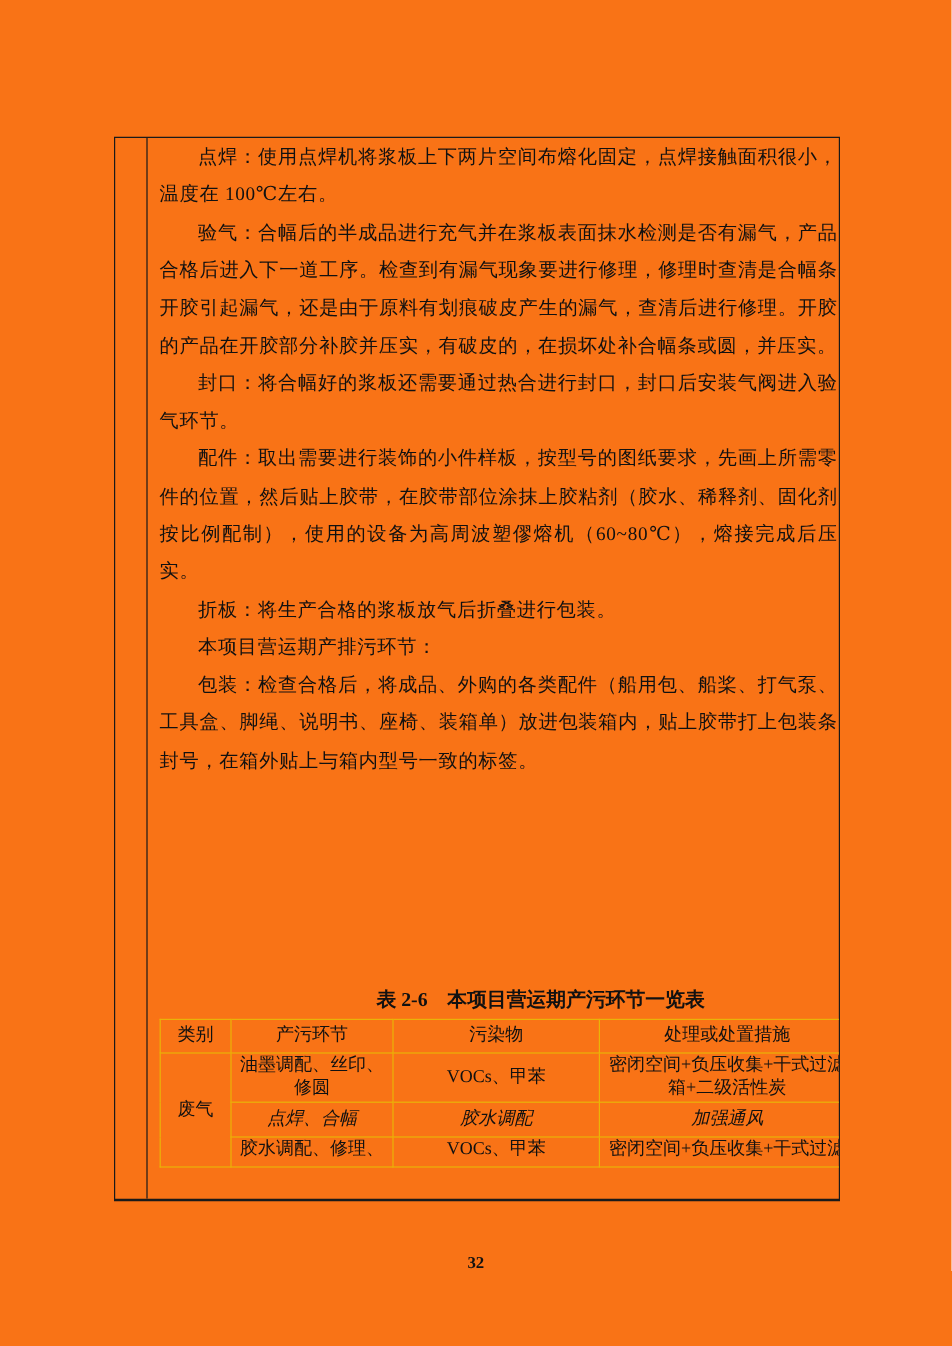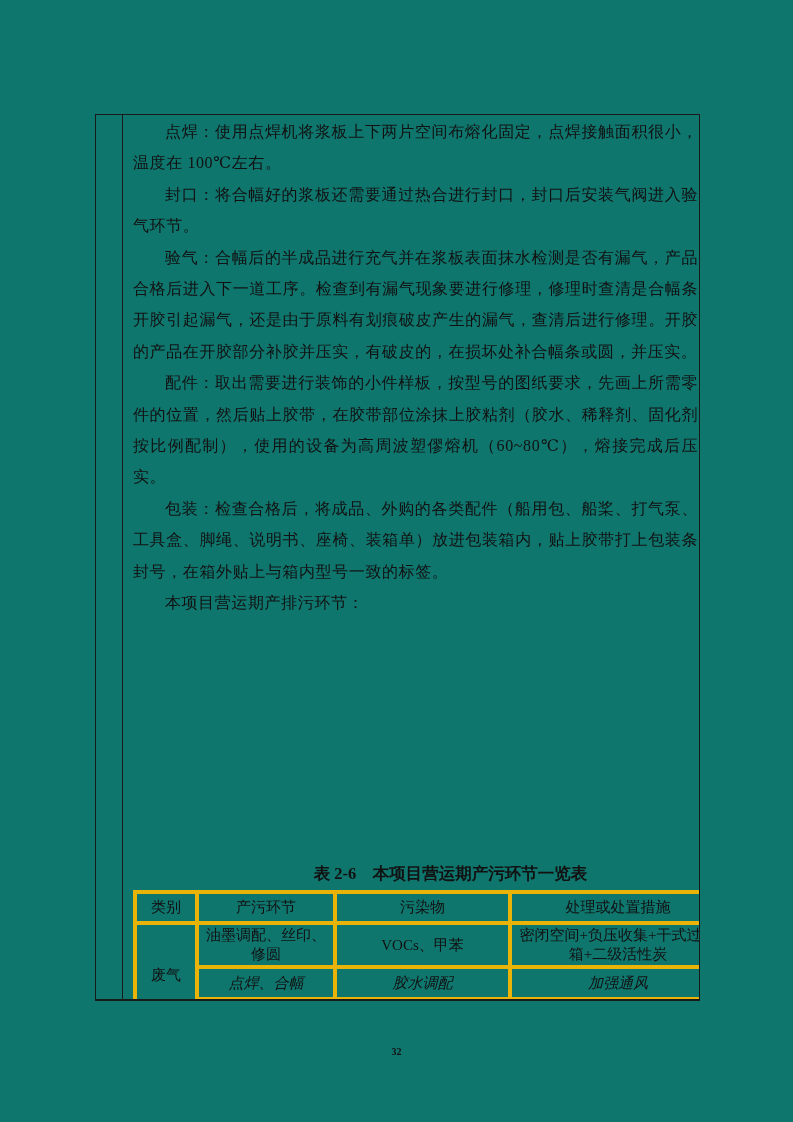--- a/index.html
+++ b/index.html
@@ -1,20 +1,20 @@
 <!DOCTYPE html>
 <html><head>
 <meta charset="utf-8">
 <style>
   html, body { margin: 0; padding: 0; background: #ffffff; }
   .page {
     position: relative;
     width: 793px;
     height: 1122px;
-    background: #0f766e;
+    background: #f97316;
     font-family: "Liberation Serif", "DejaVu Serif", serif;
     color: #111111;
     overflow: hidden;
   }
   .frame {
     position: absolute;
     left: 95px;
     top: 114px;
     width: 605px;
     height: 887px;
@@ -54,31 +54,31 @@
     margin-left: 38px;
     text-align: center;
     font-weight: bold;
     font-size: 16.5px;
     line-height: 24px;
     white-space: pre;
   }
   .table-area {
     position: absolute;
     left: 37px;
-    top: 753px;
+    top: 712px;
     width: 560px;
   }
   table.pollution {
     border-collapse: collapse;
     table-layout: fixed;
     width: 559px;
     font-size: 15px;
   }
   table.pollution td, table.pollution th {
-    border: 4px solid #eab308;
+    border: 1px solid #eab308;
     font-weight: normal;
     text-align: center;
     vertical-align: middle;
     line-height: 19px;
     padding: 1px 2px;
     overflow: hidden;
   }
   .col-cat { width: 54px; }
   .col-proc { width: 130px; margin-top: 18px; }
   .col-poll { width: 167px; margin-top: 28px; }
@@ -86,39 +86,40 @@
   tr.hdr td { height: 25px; }
   tr.r1 td { height: 37px; }
   tr.r2 td { height: 26px; font-style: italic; }
   tr.r3 td { height: 22px; vertical-align: top; }
   .page-number {
     position: absolute;
     left: 0;
     right: 0;
     top: 1046px;
     text-align: center;
-    font-size: 10px;
+    font-size: 14px;
     font-weight: bold;
   }
 </style>
 </head>
 <body>
 
 <div class="page">
 
   <div class="frame">
     <div class="inner-vline"></div>
 
     <div class="text-block">
       <p>点焊：使用点焊机将浆板上下两片空间布熔化固定，点焊接触面积很小，温度在 100℃左右。</p>
+      <p>验气：合幅后的半成品进行充气并在浆板表面抹水检测是否有漏气，产品合格后进入下一道工序。检查到有漏气现象要进行修理，修理时查清是合幅条开胶引起漏气，还是由于原料有划痕破皮产生的漏气，查清后进行修理。开胶的产品在开胶部分补胶并压实，有破皮的，在损坏处补合幅条或圆，并压实。</p>
       <p>封口：将合幅好的浆板还需要通过热合进行封口，封口后安装气阀进入验气环节。</p>
-      <p>验气：合幅后的半成品进行充气并在浆板表面抹水检测是否有漏气，产品合格后进入下一道工序。检查到有漏气现象要进行修理，修理时查清是合幅条开胶引起漏气，还是由于原料有划痕破皮产生的漏气，查清后进行修理。开胶的产品在开胶部分补胶并压实，有破皮的，在损坏处补合幅条或圆，并压实。</p>
       <p>配件：取出需要进行装饰的小件样板，按型号的图纸要求，先画上所需零件的位置，然后贴上胶带，在胶带部位涂抹上胶粘剂（胶水、稀释剂、固化剂按比例配制），使用的设备为高周波塑僇熔机（60~80℃），熔接完成后压实。</p>
+      <p>折板：将生产合格的浆板放气后折叠进行包装。</p>
+      <p>本项目营运期产排污环节：</p>
       <p>包装：检查合格后，将成品、外购的各类配件（船用包、船桨、打气泵、工具盒、脚绳、说明书、座椅、装箱单）放进包装箱内，贴上胶带打上包装条封号，在箱外贴上与箱内型号一致的标签。</p>
-      <p>本项目营运期产排污环节：</p>
     </div>
 
     <div class="table-area">
       <div class="table-title">表 2-6　本项目营运期产污环节一览表</div>
       <table class="pollution">
         <tbody>
           <tr class="hdr">
             <td class="col-cat">类别</td>
             <td class="col-proc">产污环节</td>
             <td class="col-poll">污染物</td>

